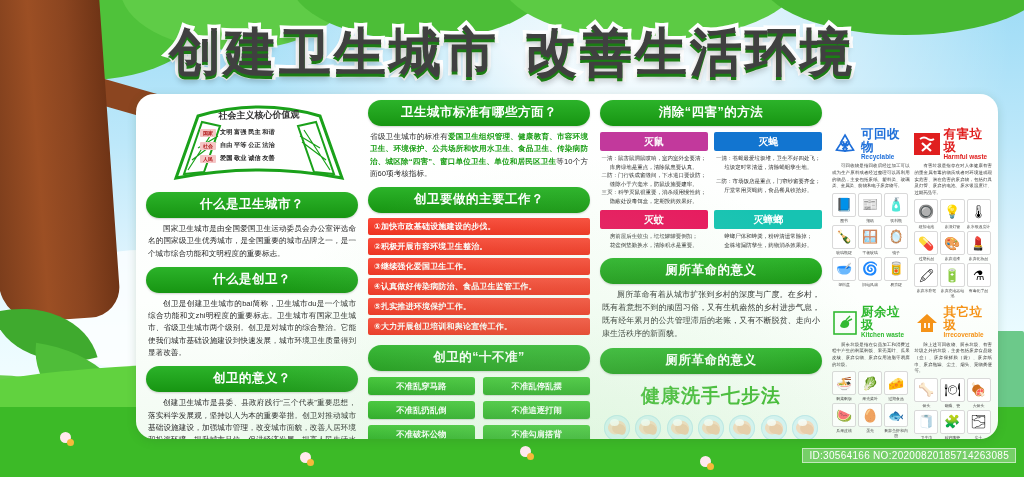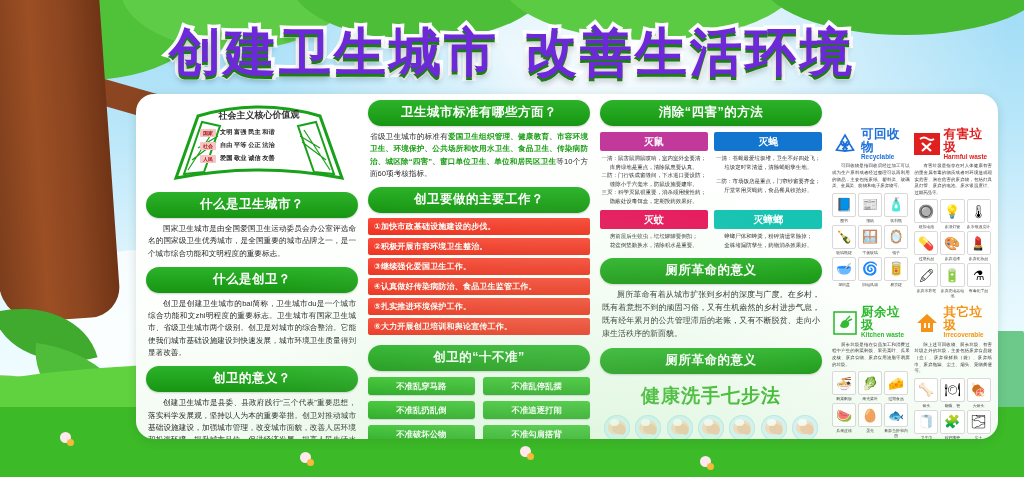--- a/index.html
+++ b/index.html
@@ -48,21 +48,21 @@
   
   .board{position:absolute;left:136px;top:94px;width:862px;height:345px;
       background:linear-gradient(180deg,#ffffff 0%,#fdfffd 60%,#f2fbf2 100%);
       border-radius:18px;box-shadow:0 2px 10px rgba(40,90,40,.18);overflow:hidden;}
   .board:after{content:"";position:absolute;inset:0;border-radius:18px;
       background:radial-gradient(ellipse at 50% 120%,rgba(180,235,180,.35),rgba(255,255,255,0) 60%);pointer-events:none;}
 
   
   .title{position:absolute;left:0;top:18px;width:1024px;text-align:center;z-index:6;
       font-family:"DejaVu Sans","Liberation Sans",sans-serif;font-weight:bold;font-size:52px;letter-spacing:3px;
-      color:#6d28d9;-webkit-text-stroke:7px #ffffff;paint-order:stroke fill;
+      color:#404040;-webkit-text-stroke:7px #ffffff;paint-order:stroke fill;
       text-shadow:0 3px 0 #1b7d14, 0 5px 6px rgba(0,0,0,.28);}
   .title .gap{display:inline-block;width:26px;}
 
   
   .col{position:absolute;top:0;}
   .c1{left:10px;width:212px;}
   .c2{left:232px;width:222px;}
   .c3{left:464px;width:222px;}
   .c4{left:696px;width:160px;}
 
@@ -629,14 +629,15 @@
                 </div>
                 <span class="glab">尘土</span>
               </div>
           </div>
         </div>
       </div>
     </div>
 
   </div>
 
+  <div class="idbadge">ID:30564166 NO:20200820185714263085</div>
 
 </div>
 
 </body></html>

